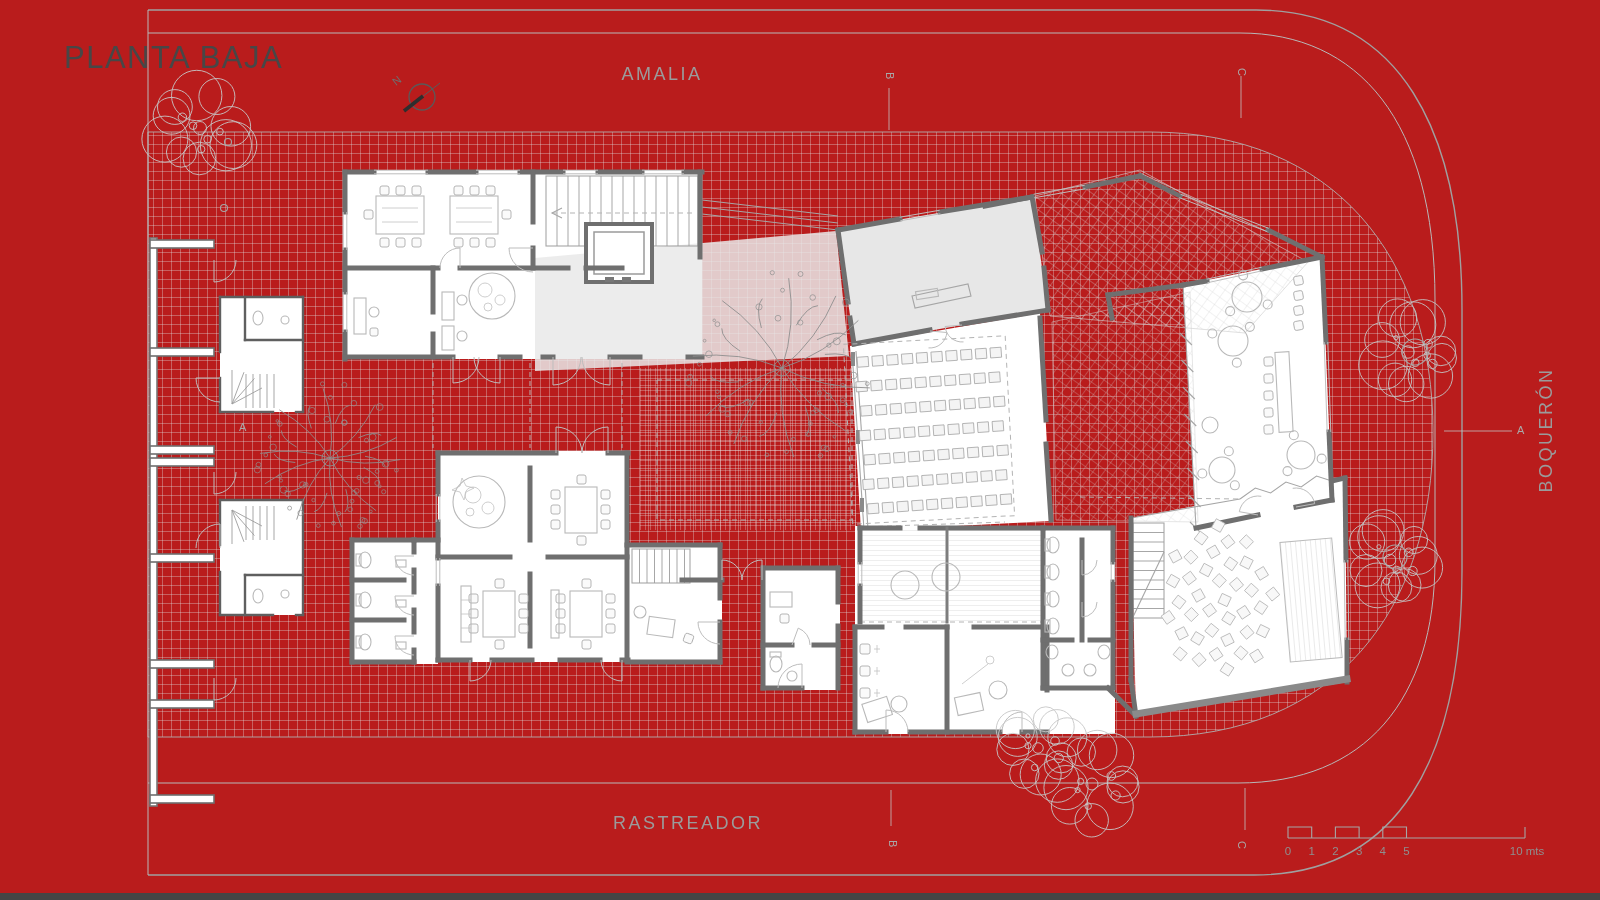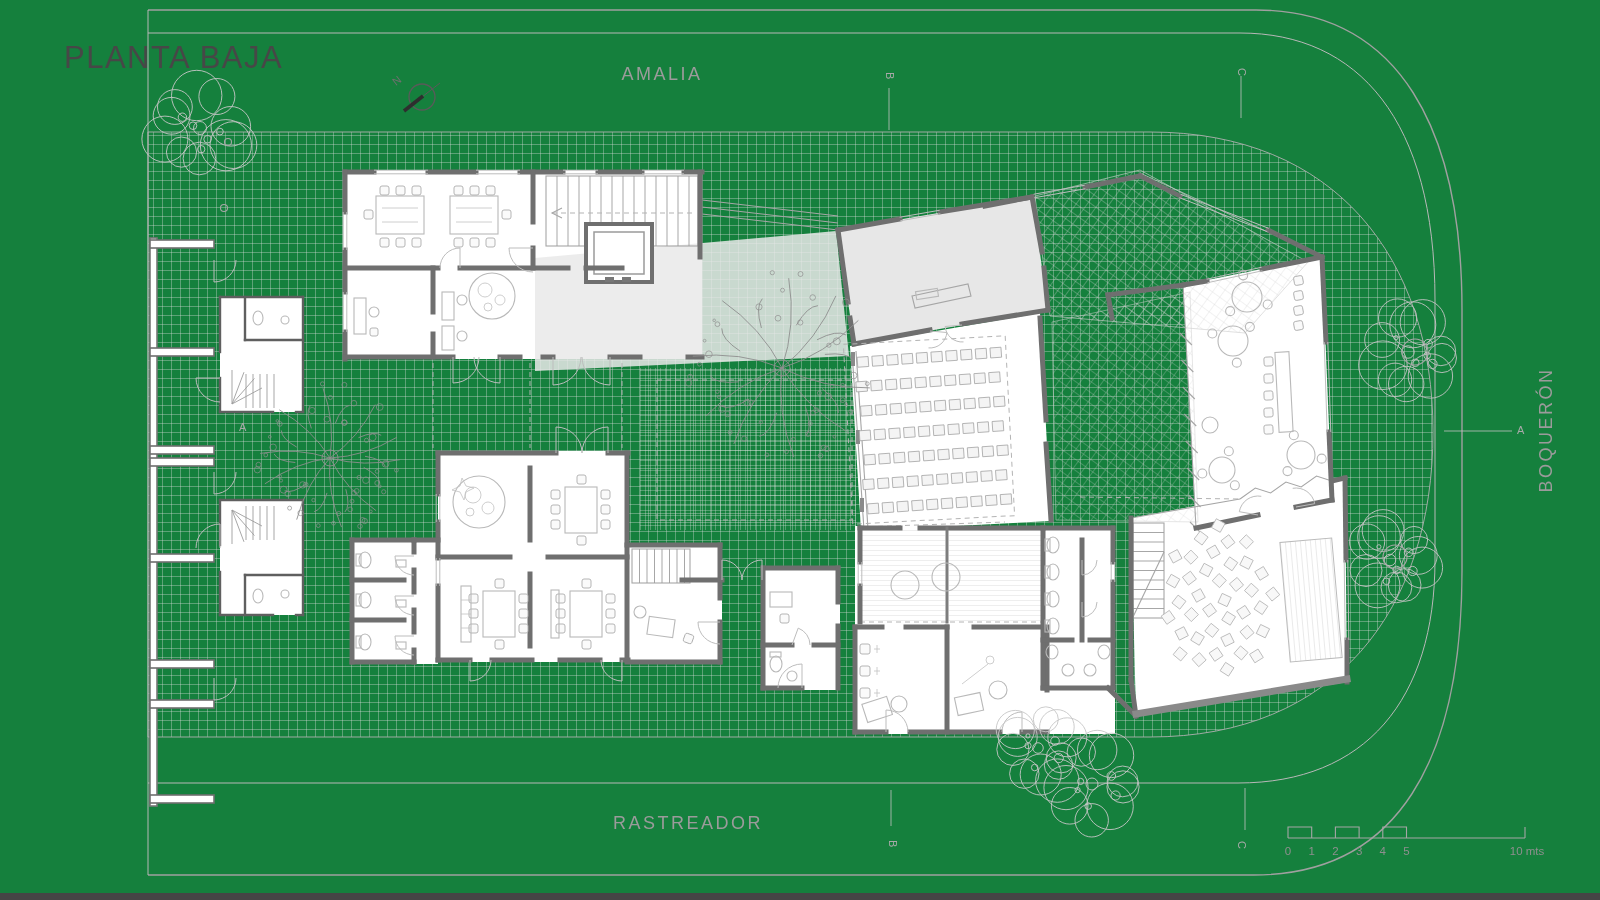--- a/index.html
+++ b/index.html
@@ -1,16 +1,16 @@
 <!DOCTYPE html>
 <html><head>
 <meta charset="utf-8">
 <style>
   html,body{margin:0;padding:0;background:#ffffff;}
-  .sheet{position:relative;width:1600px;height:900px;background:#15803d;overflow:hidden;
+  .sheet{position:relative;width:1600px;height:900px;background:#b91c1c;overflow:hidden;
          font-family:"Liberation Sans",sans-serif;}
   svg{position:absolute;left:0;top:0;}
   
   .w5{stroke:#6f6f6f;stroke-width:5;stroke-linecap:square;}
   .w3{stroke:#7d7d7d;stroke-width:3;stroke-linecap:square;}
   .w2{stroke:#5f5f5f;stroke-width:2.4;stroke-linecap:square;}
   .w6{stroke:#8a8a8a;stroke-width:7;stroke-linecap:square;}
   .wn{stroke:#bdbdbd;stroke-width:1;}
   .tn{stroke:#a6a6a6;stroke-width:1.1;fill:none;}
   .tn2{stroke:#c2c2c2;stroke-width:0.8;fill:none;}

